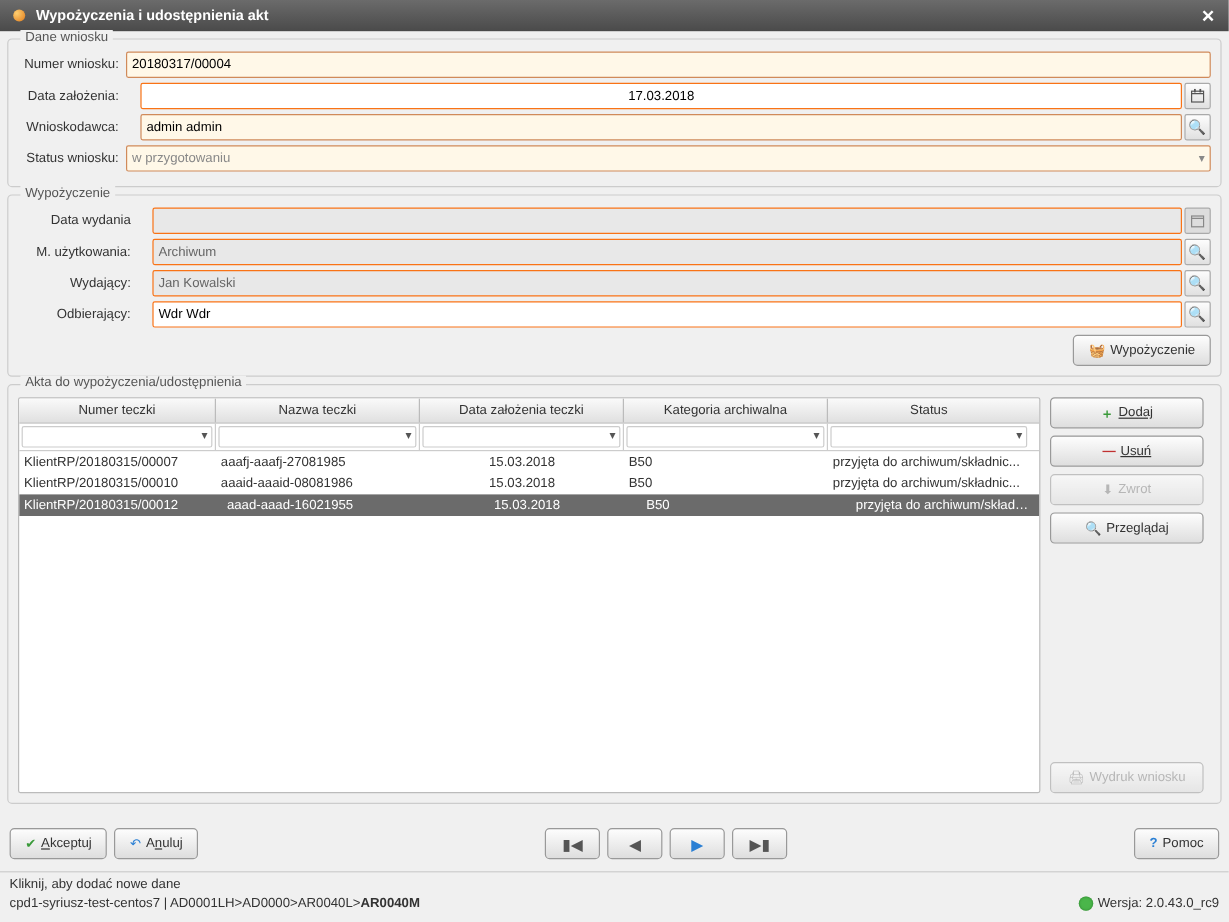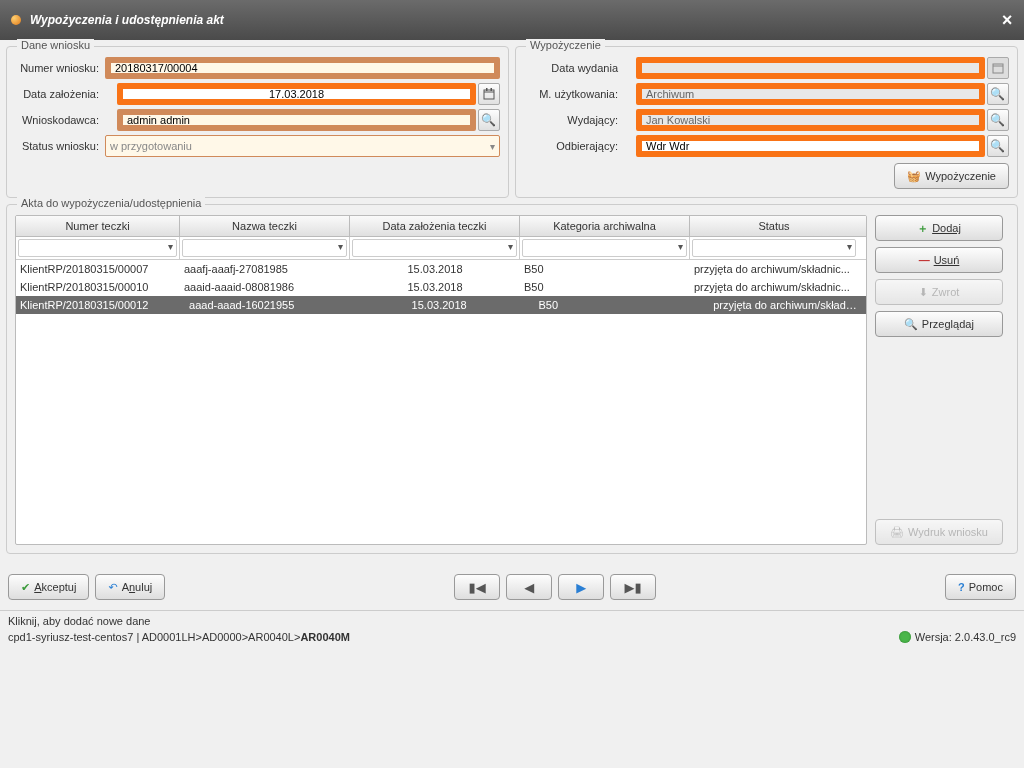--- a/index.html
+++ b/index.html
@@ -6,34 +6,33 @@
 body {
   font-family: Tahoma, Arial, sans-serif;
   font-size: 11px;
   background: #f0f0f0;
   width: 1024px;
   height: 768px;
   overflow: hidden;
   color: #333;
 }
 .titlebar {
-  height: 40px;
+  height: 26px;
   background: linear-gradient(to bottom, #6b6b6b, #4a4a4a);
   color: #fff;
   display: flex;
   align-items: center;
   padding: 0 8px;
   font-size: 12px;
   font-weight: bold;
-  font-style: italic;
 }
 .titlebar .icon { width: 16px; height: 16px; margin-right: 6px; display:inline-flex; align-items:center; justify-content:center;}
 .titlebar .close { margin-left: auto; font-size: 18px; cursor: pointer; padding: 0 4px; }
 .content { padding: 6px; }
-.top-row { display: flex; gap: 6px; margin-bottom: 6px; }
+.top-row { display: flex; gap: 6px; margin-bottom: 6px; flex-direction: column; }
 .fieldset {
   border: 1px solid #ccc;
   border-radius: 4px;
   padding: 10px 8px 8px 8px;
   position: relative;
 }
 .fieldset .legend {
   position: absolute;
   top: -8px;
   left: 10px;
@@ -43,21 +42,21 @@
   color: #555;
 }
 .fs-left { flex: 1; }
 .fs-right { flex: 1; }
 .form-row { display: flex; align-items: center; margin-bottom: 4px; }
 .form-row label { width: 90px; text-align: right; padding-right: 6px; color: #333; }
 .fs-right .form-row label { width: 100px; }
 .input {
   flex: 1;
   height: 22px;
-  border: 6px solid #f97316;
+  border: 1px solid #f97316;
   border-radius: 2px;
   padding: 0 4px;
   background: #fff;
   font-size: 11px;
 }
 .input.required { border-color: #d08a5a; background: #fff8e8; }
 .input.readonly { background: #e8e8e8; color:#666; }
 .input-group { display: flex; flex: 1; gap: 2px; margin-left: 12px; }
 .input-group .input { flex: 1; }
 .iconbtn {

